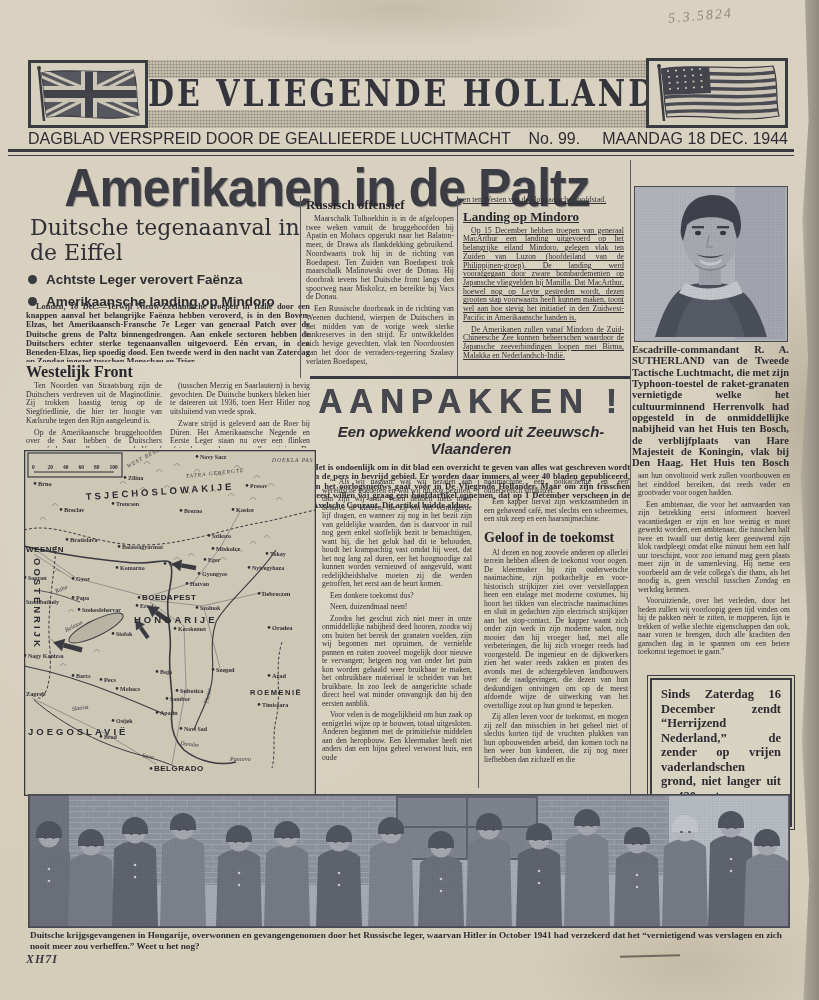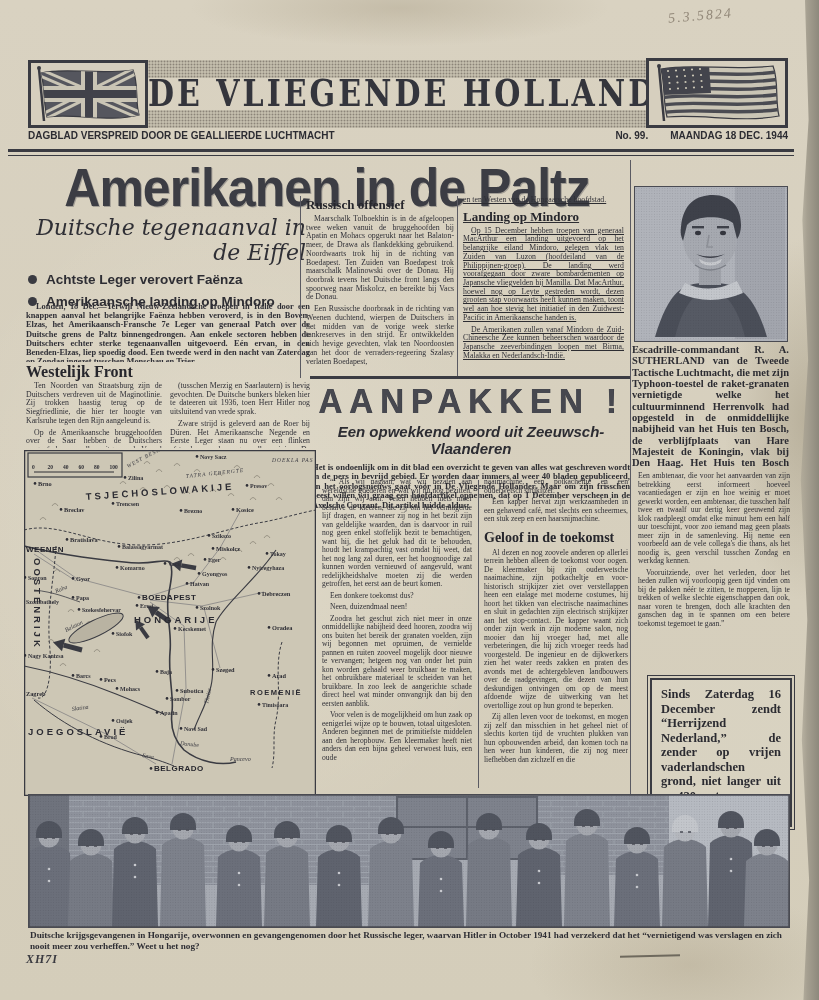--- a/index.html
+++ b/index.html
@@ -15,27 +15,27 @@
     background:linear-gradient(90deg, rgba(0,0,0,0) 0%, #a59f90 55%, #8d897c 100%);
     clip-path:polygon(46% 0,100% 0,100% 100%,40% 100%,62% 88%,34% 74%,55% 62%,30% 48%,58% 36%,36% 22%,60% 12%);}
   .abs{position:absolute;}
   .handwriting{font-style:italic;font-size:14px;color:#93897a;transform:rotate(-5deg);letter-spacing:2px;}
   
   .flagbox{border:3px solid #3a3b42;background:#d6cfbe;box-sizing:border-box;}
   .mh-center{display:flex;flex-direction:column;justify-content:space-between;}
   .band{height:18px;background-color:#c2bcab;background-image:radial-gradient(#8b8478 0.9px, transparent 1.05px);background-size:3px 3px;}
   .mh-title{font-family:"DejaVu Serif",serif;font-weight:bold;font-size:30px;letter-spacing:3px;color:#34353c;
     text-align:center;white-space:nowrap;transform:scaleY(1.22);line-height:30px;}
-  .dateline{display:flex;align-items:flex-end;font-family:"Liberation Sans",sans-serif;font-weight:bold;font-size:10px;color:#2c2c32;}
+  .dateline{display:flex;align-items:flex-end;font-family:"Liberation Sans",sans-serif;font-weight:normal;font-size:16px;color:#2c2c32;}
   .dateline .sp{flex:1;}
   .toprule{border-top:3px solid #3a3b42;border-bottom:1px solid #3a3b42;height:3px;}
   
   .headline{font-family:"Liberation Sans",sans-serif;font-weight:bold;font-size:50px;letter-spacing:-1px;
     color:#3c3d44;white-space:nowrap;transform:scaleY(1.08);transform-origin:top left;text-shadow:1px 1px 0 rgba(60,60,70,.35);}
-  .subhead{font-family:"DejaVu Serif",serif;font-style:italic;font-size:22px;line-height:1.12;text-align:right;color:#2f2f35;}
+  .subhead{font-family:"DejaVu Serif",serif;font-size:22px;line-height:1.12;text-align:left;color:#2f2f35;}
   .bullet-row{display:flex;align-items:center;margin-bottom:7px;}
   .bullet-dot{width:9px;height:9px;border-radius:50%;background:#3a3b42;margin-right:9px;flex:none;}
   .bullet-txt{font-family:"Liberation Sans",sans-serif;font-weight:bold;font-size:13.5px;color:#2d2d33;}
   
   .bt{font-size:7.8px;line-height:1.12;text-align:justify;color:#2f2f36;overflow:hidden;}
   .bt p{margin:0 0 3px;text-indent:8px;}
   .bt.nofirstindent p:first-child{text-indent:0;}
   .bold{font-weight:bold;}
   .sec-head{font-weight:bold;font-size:13px;margin:1px 0 2px;color:#26262c;}
   .sec-head.big{font-size:16px;}
@@ -246,20 +246,21 @@
         <p>naaimachine, een potkacheltje en een ouderwetsch strijkijzer.</p>
         <p>Een kapper hervat zijn werkzaamheden in een gehavend café, met slechts een scheermes, een stuk zeep en een haarsnijmachine.</p>
       </div>
     <div class="sec-head" style="font-size:14px;margin:3px 0;">Geloof in de toekomst</div>
     <div class="bt" style="font-size:7.6px;">
         <p>Al dezen en nog zoovele anderen op allerlei terrein hebben alleen de toekomst voor oogen.  De kleermaker bij zijn ouderwetsche naaimachine, zijn potkacheltje en voor-historisch strijkijzer ziet over verstellappen heen een etalage met moderne costumes, hij hoort het tikken van electrische naaimachines en sluit in gedachten zijn electrisch strijkijzer aan het stop-contact.  De kapper waant zich onder zijn werk in zijn moderne salon, nog mooier dan hij vroeger had, met alle verbeteringen, die hij zich vroeger reeds had voorgesteld.  De ingenieur en de dijkwerkers zien het water reeds zakken en praten des avonds met de achtergebleven landbouwers over de raadgevingen, die dezen van hun deskundigen ontvingen om op de meest afdoende wijze de uitwerking van het overtollige zout op hun grond te beperken.</p>
         <p>Zij allen leven voor de toekomst, en mogen zij zelf dan misschien in het geheel niet of slechts korten tijd de vruchten plukken van hun opbouwenden arbeid, dan komen toch na hen weer hun kinderen, die zij nog meer liefhebben dan zichzelf en die</p>
       </div>
   </div>
   <div class="abs bt nofirstindent" style="left:638px;top:472px;width:152px;height:198px;font-size:7.6px;">
+      <p>aan hun onvoltooid werk zullen voortbouwen en het einddoel bereiken, dat reeds vader en grootvader voor oogen hadden.</p>
       <p>Een ambtenaar, die voor het aanvaarden van zijn betrekking eerst informeert hoeveel vacantiedagen er zijn en hoe weinig er moet gewerkt worden, een ambtenaar, die tusschen half twee en twaalf uur dertig keer geeuwend zijn klok raadpleegt omdat elke minuut hem een half uur toeschijnt, voor zoo iemand mag geen plaats meer zijn in de samenleving.  Hij neme een voorbeeld aan de vele collega's die thans, als het noodig is, geen verschil tusschen Zondag en werkdag kennen.</p>
       <p>Vooruitziende, over het verleden, door het heden zullen wij voorloopig geen tijd vinden om bij de pakken néér te zitten, te mopperen, lijn te trekken of welke slechte eigenschappen dan ook, naar voren te brengen, doch alle krachten den ganschen dag in te spannen om een betere toekomst tegemoet te gaan.”</p>
     </div>
 
   <div class="abs radio-box" style="left:650px;top:678px;width:120px;">
     <span>Sinds Zaterdag 16 December zendt “Herrijzend Nederland,” de zender op vrijen vaderlandschen grond, niet langer uit op 420 meter, maar op</span>
     <div class="last">435 meter.</div>
   </div>
 
   <div class="abs" style="left:24px;top:450px;width:292px;height:346px;">

